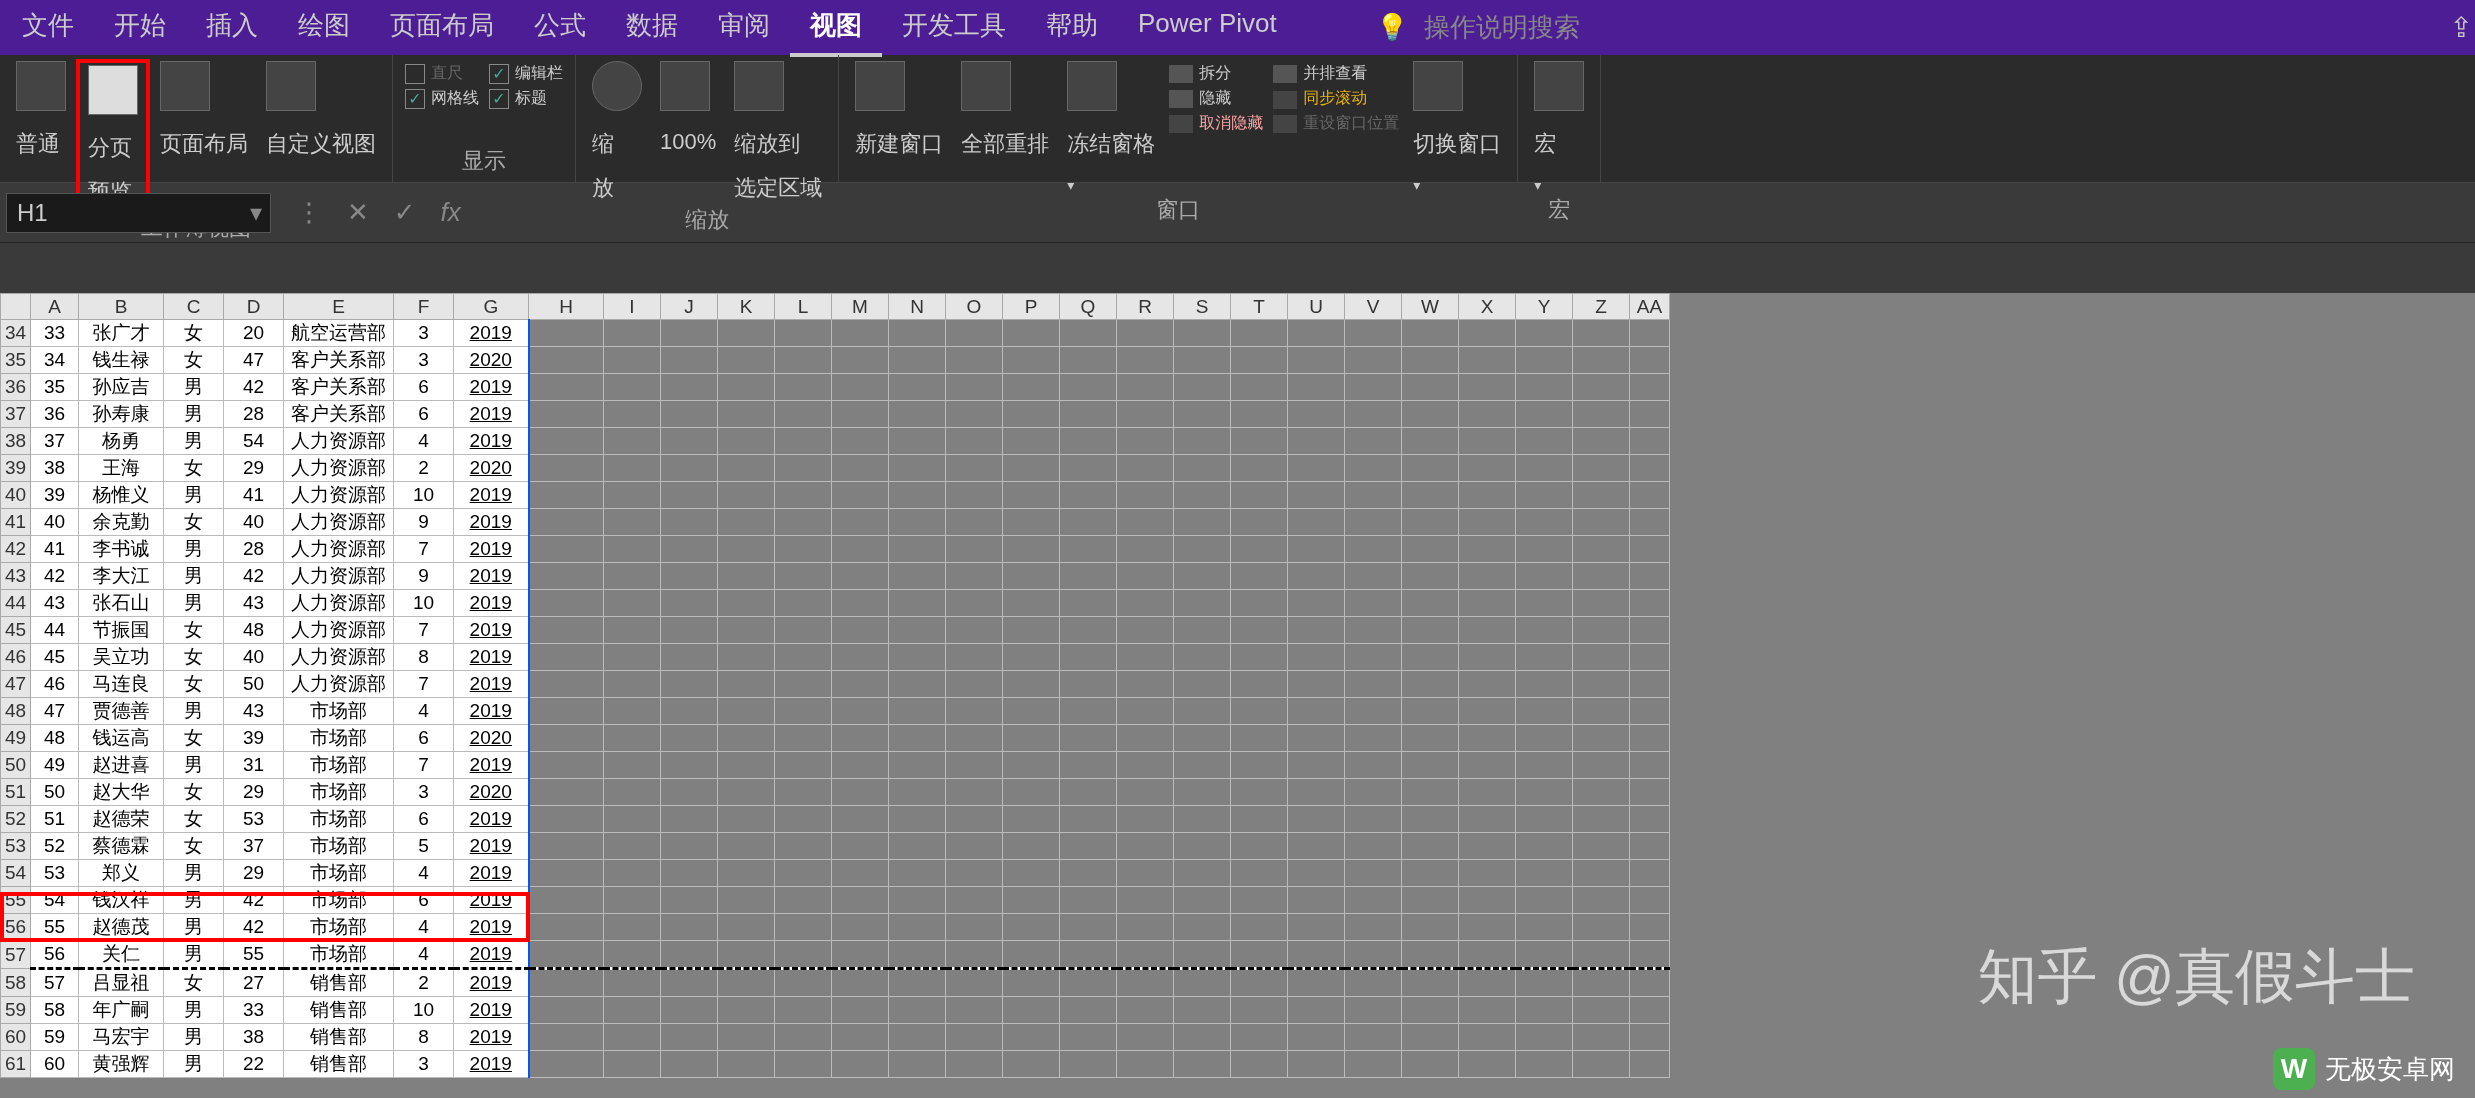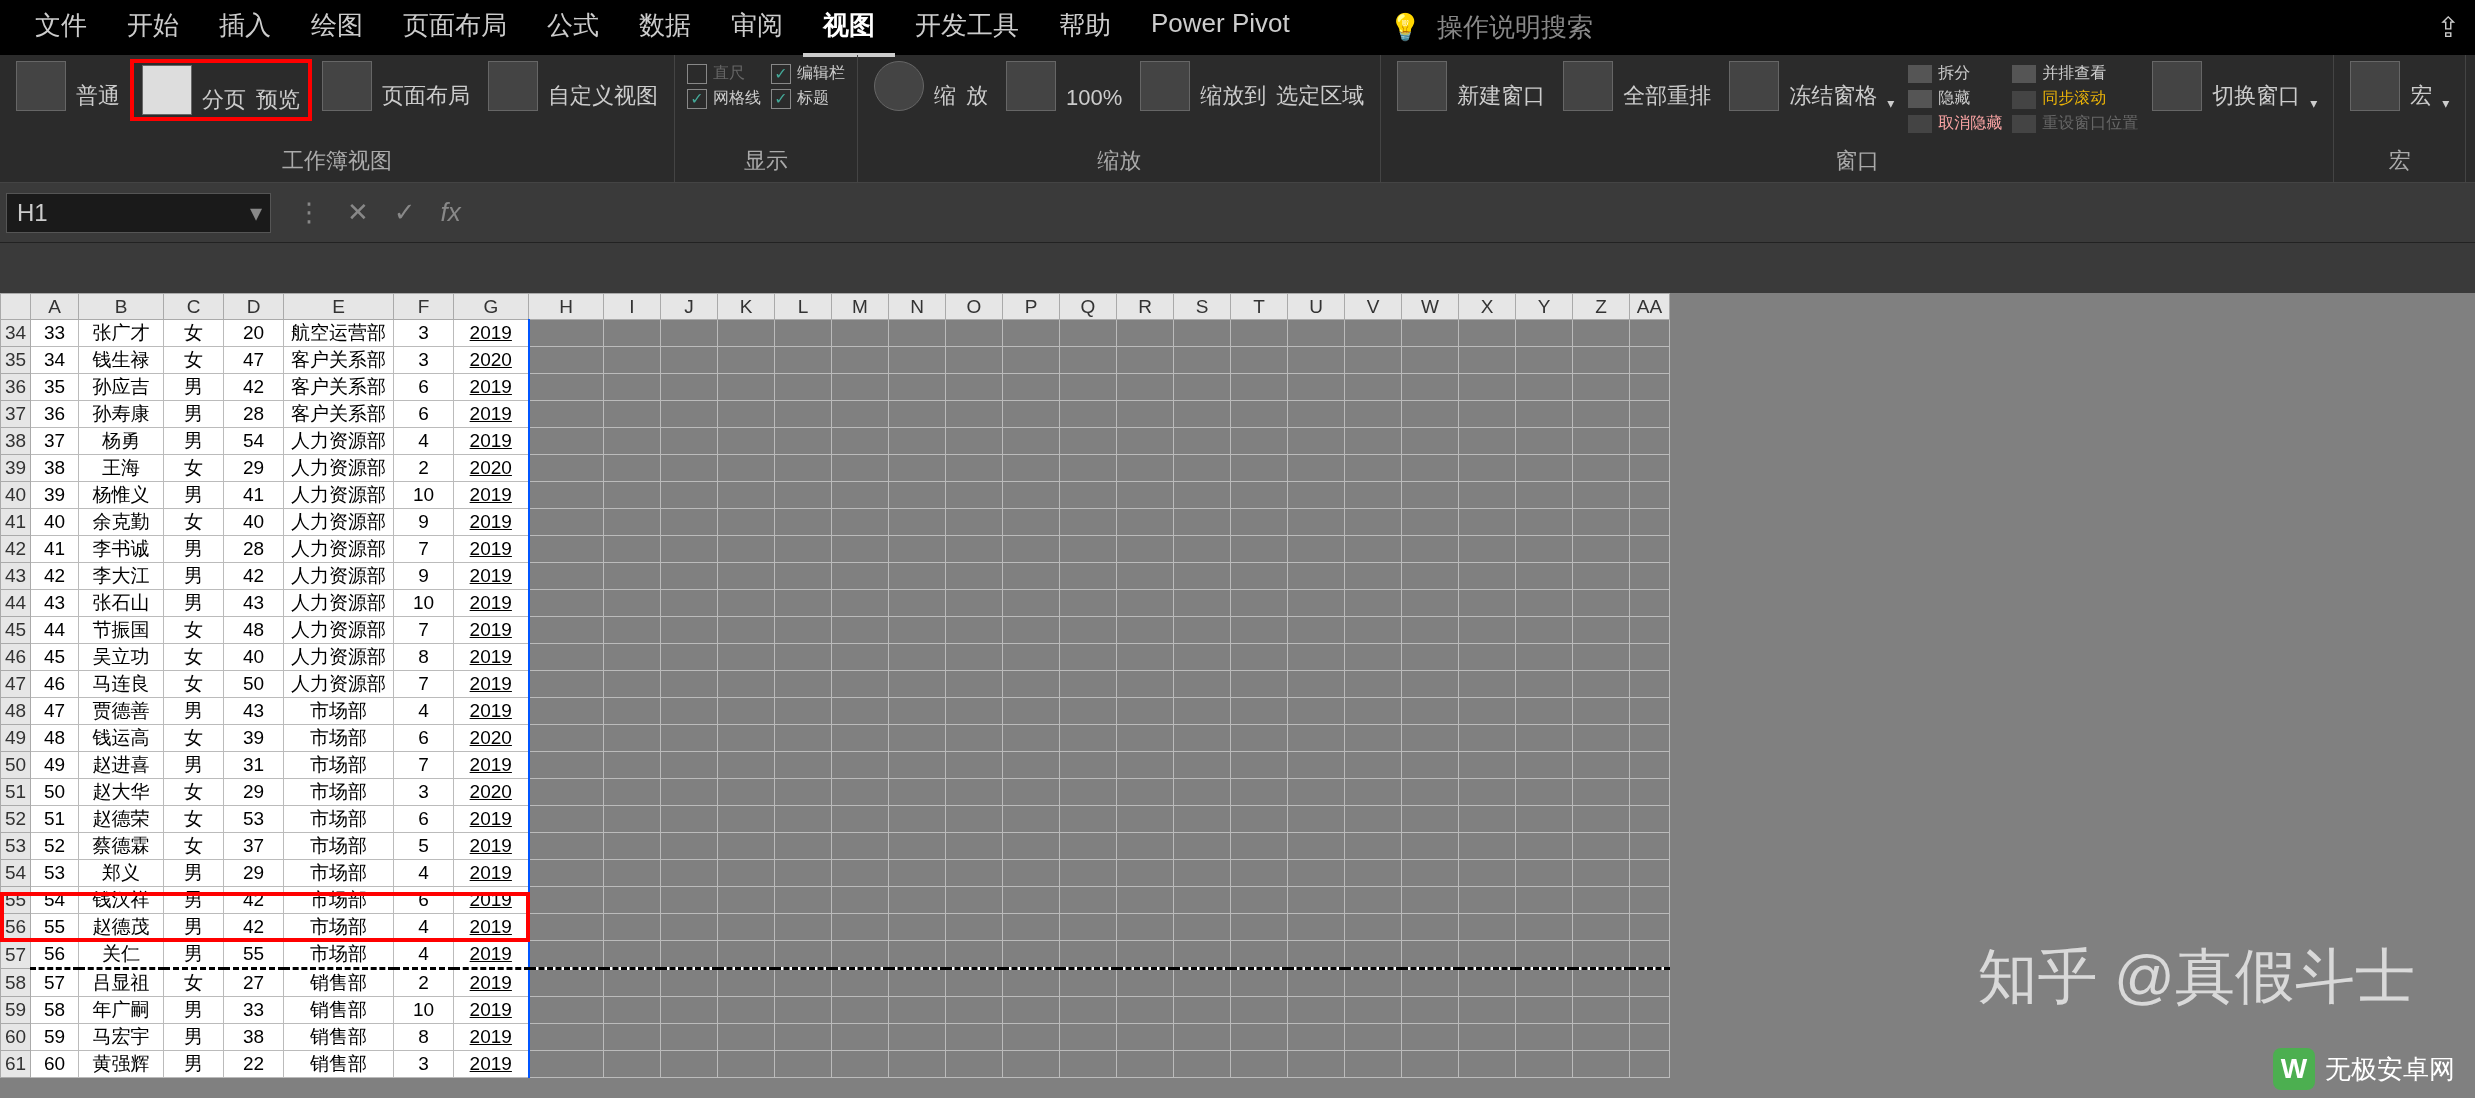--- a/index.html
+++ b/index.html
@@ -1,29 +1,29 @@
 <!DOCTYPE html>
 <html><head>
 <meta charset="utf-8">
 <style>
 * { margin: 0; padding: 0; box-sizing: border-box; font-family: "Microsoft YaHei", sans-serif; }
 body { background: #808080; width: 2475px; height: 1098px; overflow: hidden; position: relative; }
 
 
-.ribbon-tabs { background: #000000; height: 55px; display: flex; align-items: center; padding: 0 15px; color: #ccc; font-size: 26px; }
+.ribbon-tabs { background: #4c1d95; height: 55px; display: flex; align-items: center; padding: 0 2px; color: #ccc; font-size: 26px; }
 .ribbon-tabs .tab { padding: 10px 20px; cursor: pointer; }
 .ribbon-tabs .tab.active { font-weight: bold; border-bottom: 4px solid #ccc; color: #fff; }
 .ribbon-tabs .search-area { margin-left: 80px; display: flex; align-items: center; gap: 15px; color: #888; }
 
 
 .ribbon { background: #2b2b2b; height: 128px; display: flex; color: #ccc; border-bottom: 1px solid #444; }
 .ribbon-group { display: flex; flex-direction: column; align-items: center; border-right: 1px solid #444; padding: 4px 8px; }
 .ribbon-group-content { display: flex; flex: 1; align-items: flex-start; gap: 2px; }
 .ribbon-group-label { font-size: 22px; color: #aaa; padding-bottom: 2px; }
-.ribbon-btn { display: flex; flex-direction: row; align-items: flex-end; padding: 2px 8px; font-size: 22px; gap: 10px; cursor: pointer; }
+.ribbon-btn { display: flex; flex-direction: column; align-items: flex-start; padding: 2px 8px; font-size: 22px; gap: 18px; cursor: pointer; }
 .ribbon-btn .icon-placeholder { width: 50px; height: 50px; background: #444; border: 1px solid #666; }
 .ribbon-btn.highlighted { border: 4px solid red; }
 .ribbon-col { display: flex; flex-direction: column; justify-content: center; gap: 4px; font-size: 16px; padding: 4px; }
 .ribbon-row { display: flex; align-items: center; gap: 6px; }
 .checkbox { width: 20px; height: 20px; border: 1px solid #888; display: inline-flex; align-items: center; justify-content: center; font-size: 16px; }
 .checkbox.checked::after { content: "✓"; color: #4a9; }
 
 
 .formula-bar { background: #3a3a3a; height: 60px; display: flex; align-items: center; color: #ccc; font-size: 24px; border-bottom: 1px solid #222; }
 .name-box { width: 265px; height: 40px; background: #1a1a1a; margin-left: 6px; padding: 0 10px; display: flex; align-items: center; border: 1px solid #555; position: relative; }

